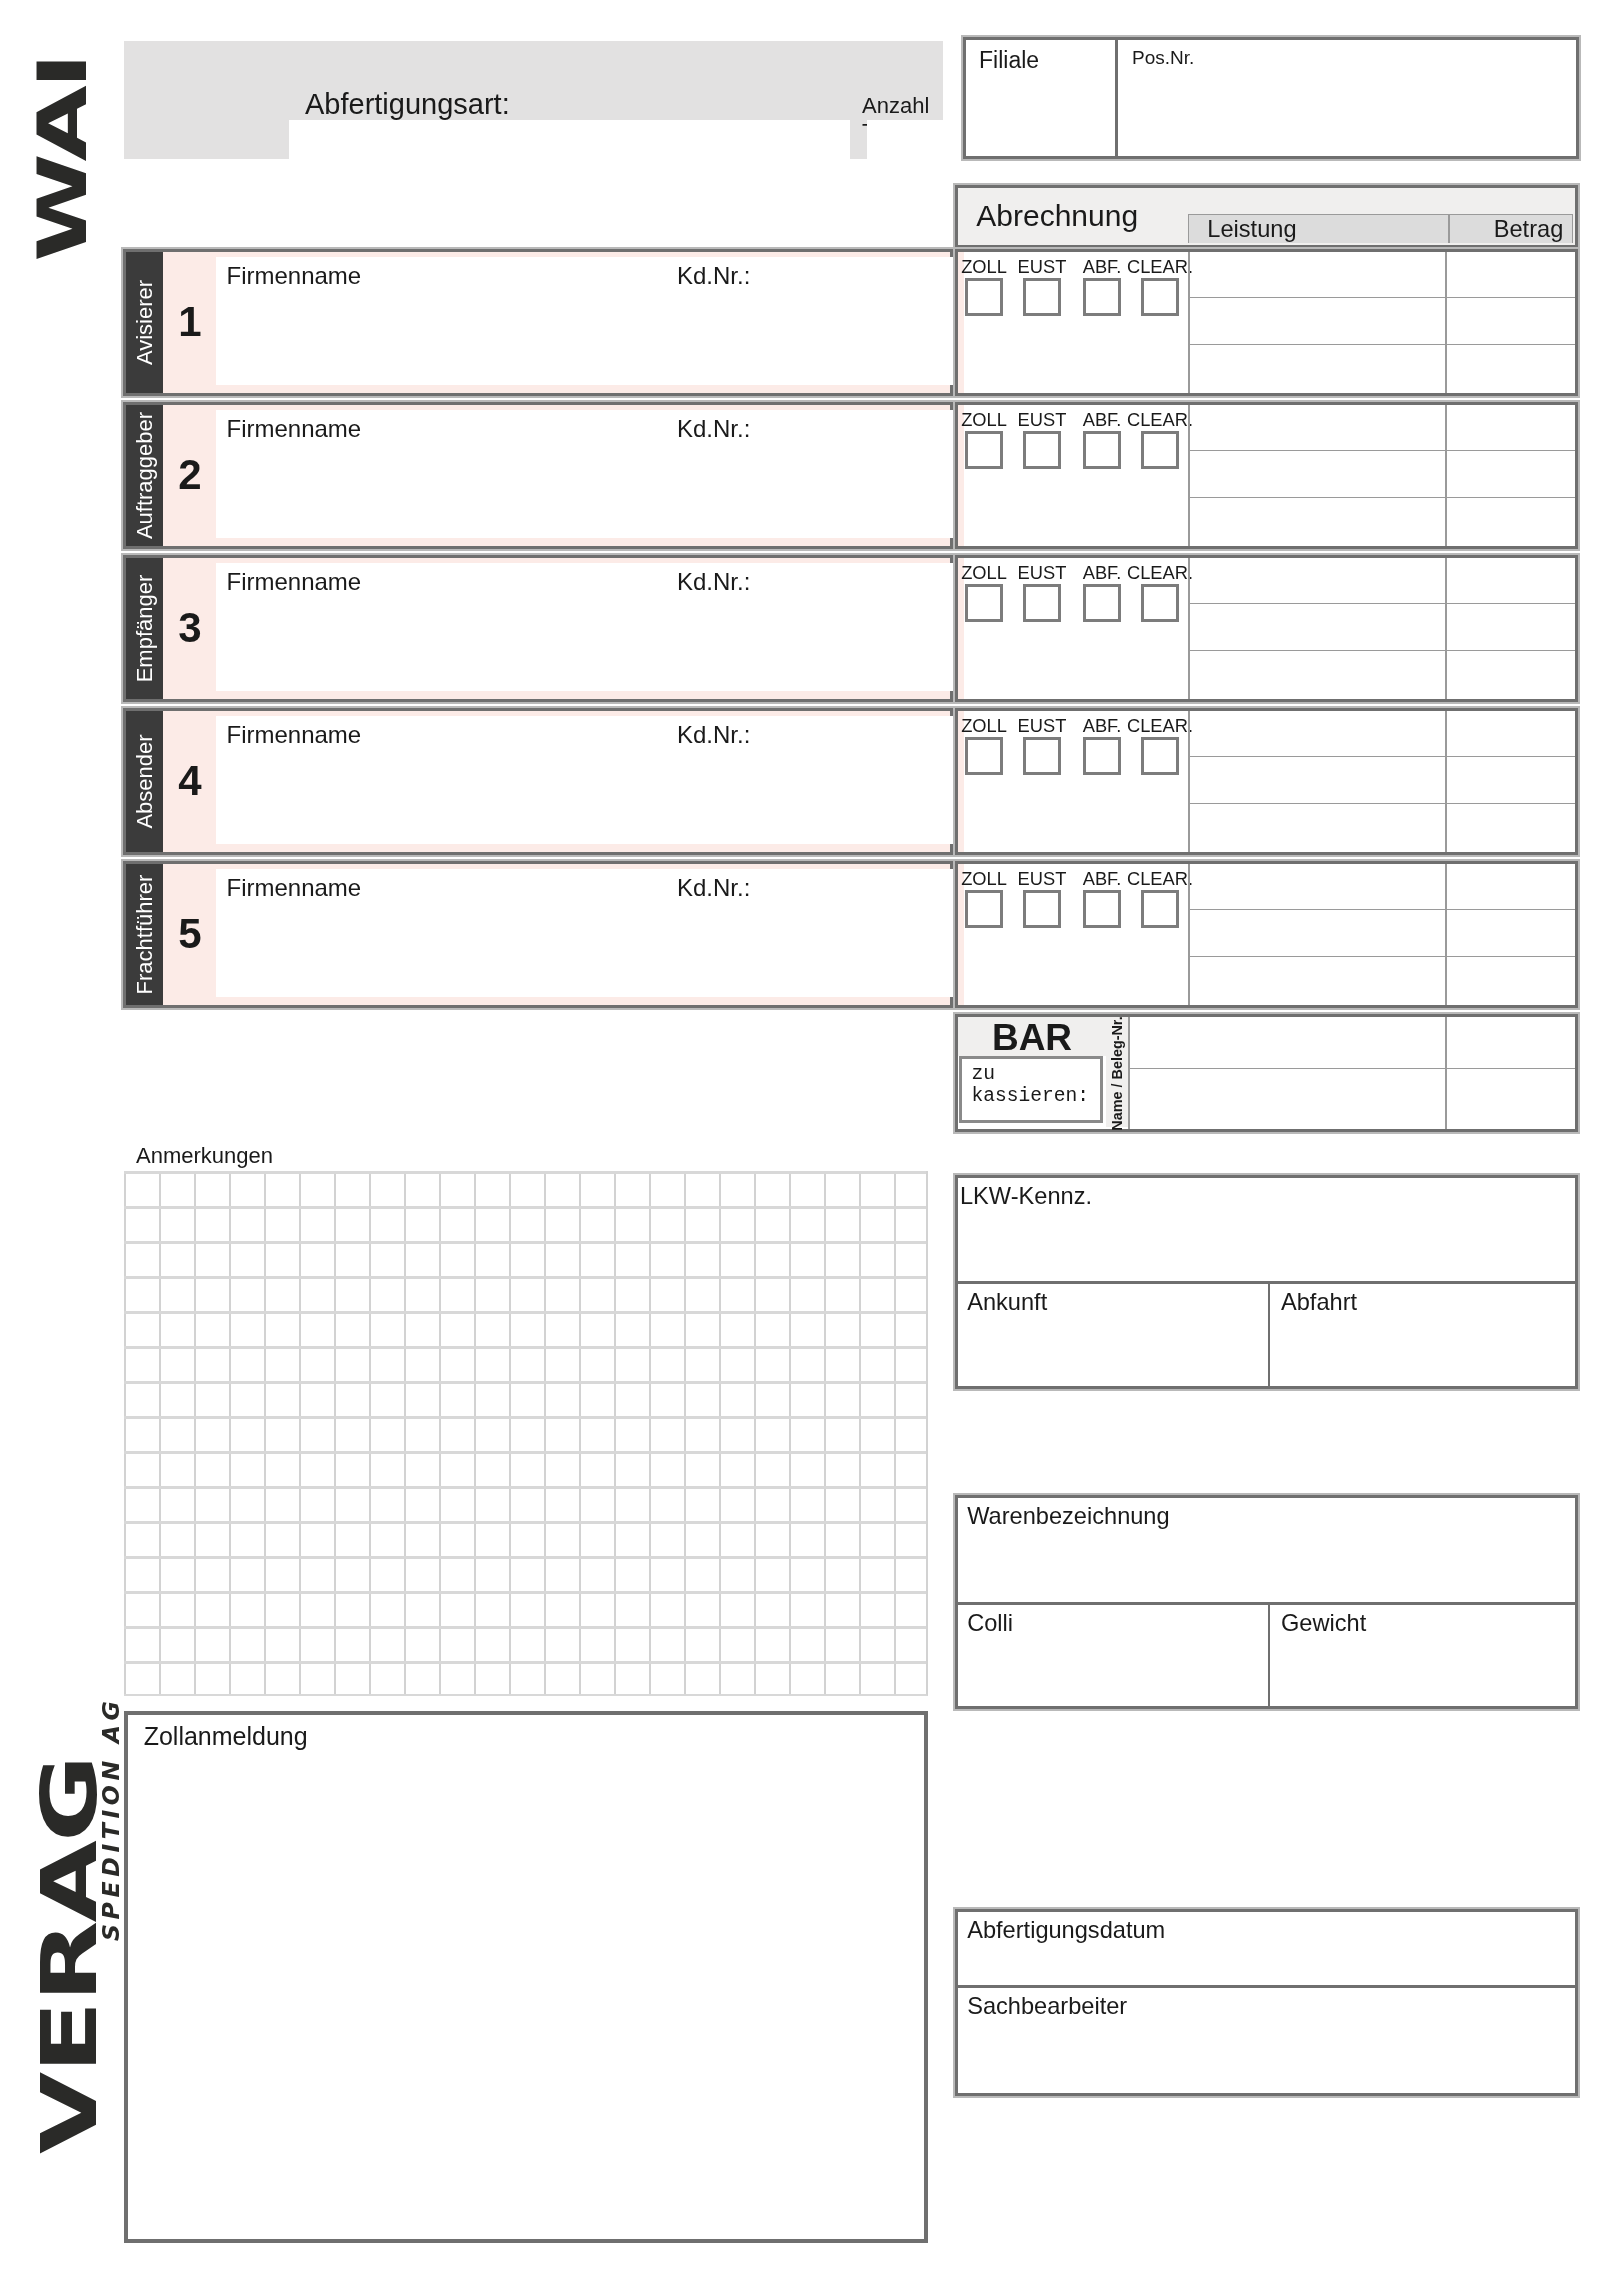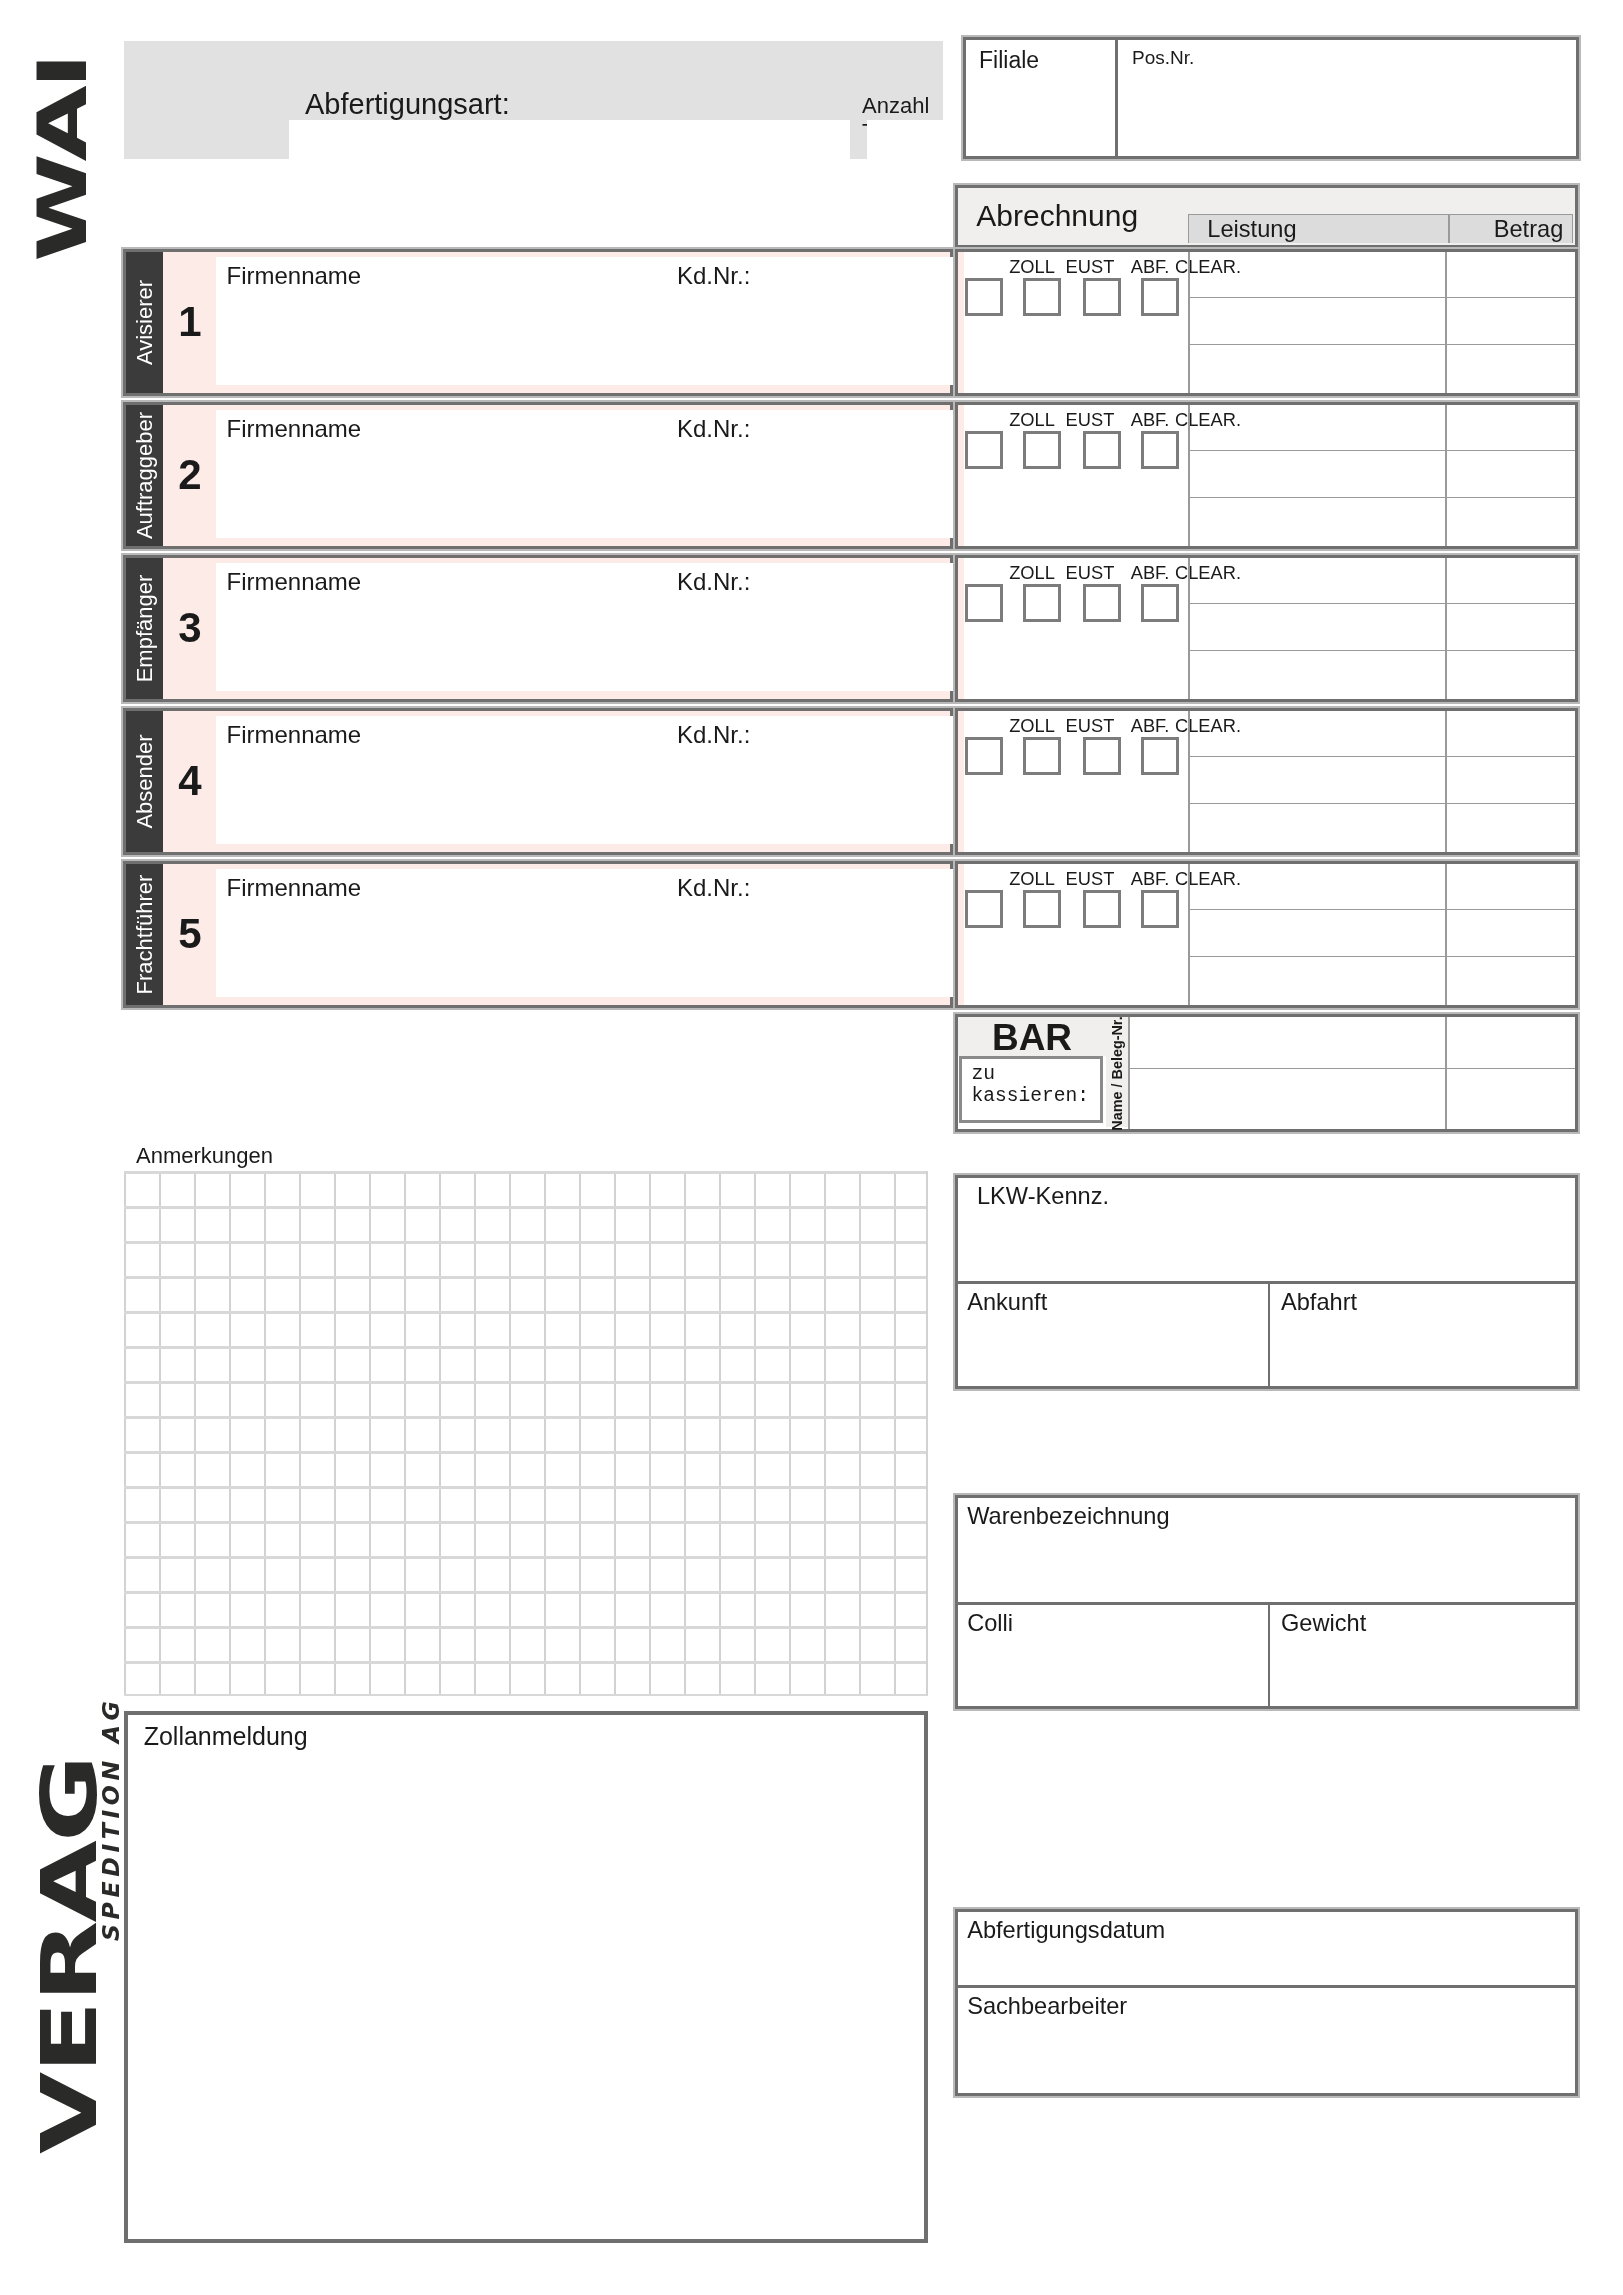--- a/index.html
+++ b/index.html
@@ -49,21 +49,21 @@
   .party-tab{left:0;top:0;bottom:0;width:37px;background:var(--tab_dark);}
   .party-tab-label{left:2px;top:137px;width:133px;height:34px;transform:rotate(-90deg);transform-origin:0 0;
     display:flex;align-items:center;justify-content:center;color:#fff;font-size:22px;white-space:nowrap;}
   .party-number{left:37px;top:0;width:54px;height:139px;display:flex;align-items:center;justify-content:center;
     font-size:42px;font-weight:bold;}
   .party-input{left:90px;top:5.2px;width:839px;height:128px;background:#fff;}
   .firmenname-label{left:10.5px;top:5.2px;font-size:24px;}
   .kdnr-label{left:461px;top:5.2px;font-size:24px;}
   .party-right{left:955px;width:623px;height:147px;border:3.9px solid var(--border);background:#fff;box-shadow:0 0 0 2px #b9b9b9;}
   .pink-sliver{left:0;top:0;bottom:0;width:5.9px;background:var(--pink);}
-  .cb-label{top:3.9px;font-size:18.3px;transform:translateX(-50%);white-space:nowrap;margin-left:48px;}
+  .cb-label{top:3.9px;font-size:18.3px;transform:translateX(-50%);white-space:nowrap;}
   .cb-box{top:26px;width:38px;height:38px;border:3.9px solid #7c7c7c;background:#fff;}
   .vline{top:0;bottom:0;width:2px;background:#9a9a9a;}
   .hline{left:230px;right:0;height:1.3px;background:#9a9a9a;}
   
   #bar-block{left:955px;top:1014px;width:623px;height:118px;border:3.9px solid var(--border);background:#fff;box-shadow:0 0 0 2px #b9b9b9;}
   #bar-gray{left:0;top:0;width:148px;height:39px;background:var(--panel_gray);}
   #bar-strip{left:148px;top:0;width:22px;height:110px;background:var(--panel_gray);}
   #bar-title{left:0;top:0;width:148px;height:41px;display:flex;align-items:center;justify-content:center;
     font-size:37px;font-weight:bold;}
   #zu-kassieren-box{left:1.3px;top:39px;width:144px;height:67px;border:3.3px solid #8a8a8a;background:#fff;}
@@ -256,21 +256,21 @@
     <div class="abs vtext" id="name-beleg">Name / Beleg-Nr.</div>
     <div class="abs vline" id="bar-vline1"></div>
     <div class="abs vline" id="bar-vline2"></div>
     <div id="bar-hline"></div>
   </div>
 
   <div class="abs" id="anmerkungen-label">Anmerkungen</div>
   <div class="abs" id="notes-grid"></div>
 
   <div class="abs rbox" id="lkw-box">
-    <div class="rbox-label" style="left:19px;top:5.2px">LKW-Kennz.</div>
+    <div class="rbox-label" style="left:2px;top:5.2px">LKW-Kennz.</div>
     <div class="rbox-hdiv" style="top:103px"></div>
     <div class="rbox-vdiv" style="left:310px;top:105px;bottom:0"></div>
     <div class="rbox-label" style="left:9.2px;top:111px">Ankunft</div>
     <div class="rbox-label" style="left:323px;top:111px">Abfahrt</div>
   </div>
 
   <div class="abs rbox" id="waren-box">
     <div class="rbox-label" style="left:9.2px;top:5.2px">Warenbezeichnung</div>
     <div class="rbox-hdiv" style="top:104px"></div>
     <div class="rbox-vdiv" style="left:310px;top:107px;bottom:0"></div>

